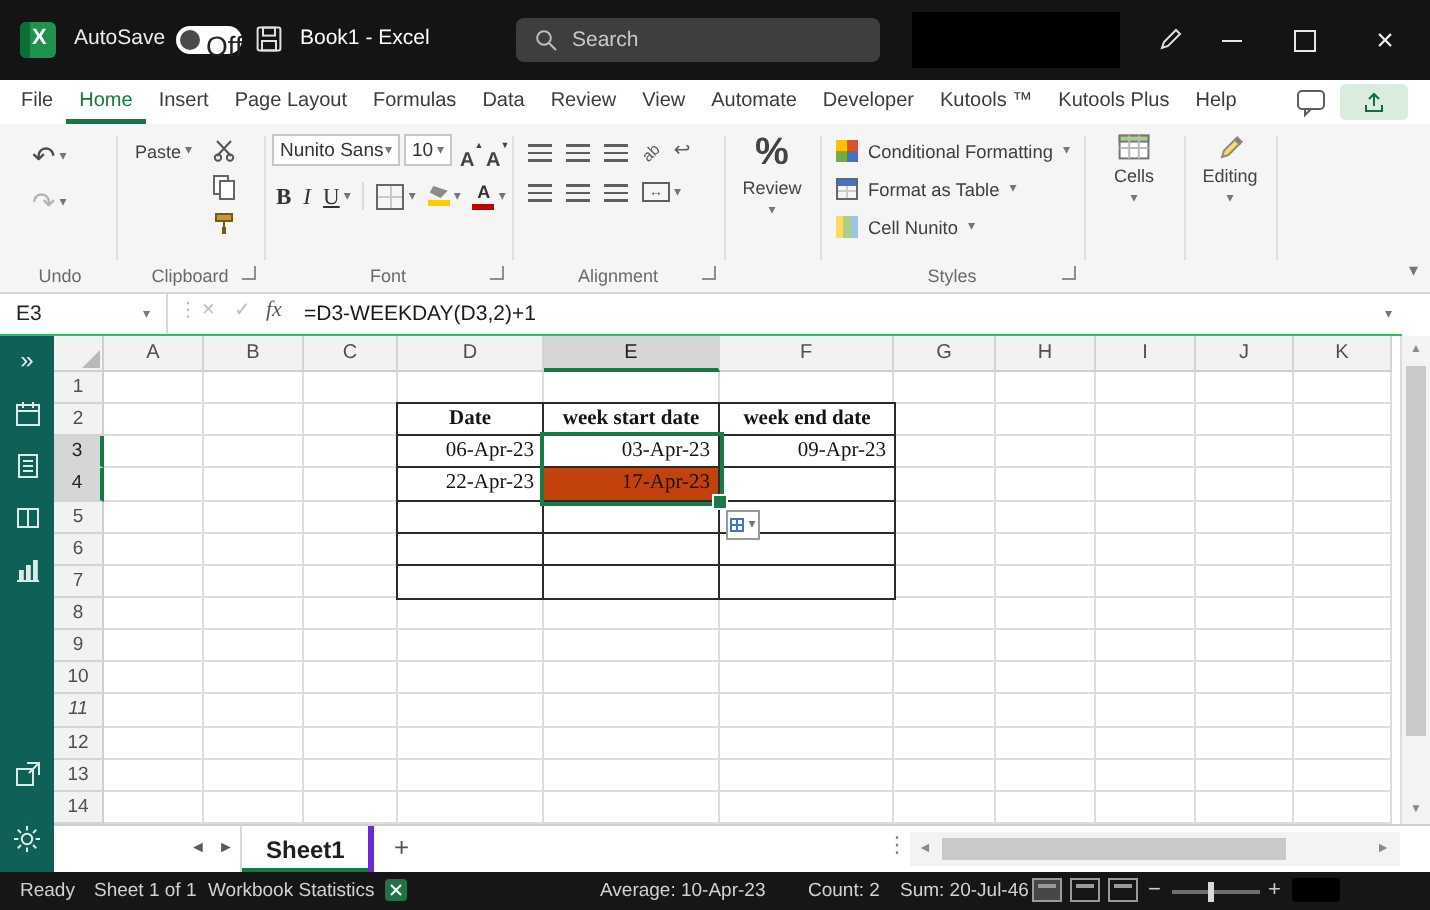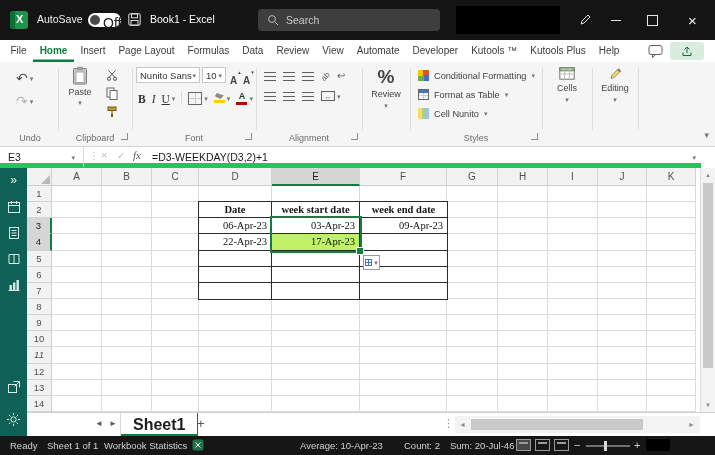--- a/index.html
+++ b/index.html
@@ -26,38 +26,38 @@
   .winbtn{position:absolute;top:0;height:40px;display:flex;align-items:center;justify-content:center}
   .winbtn.min{left:598px;width:36px}
   .minbar{width:10px;height:1px;background:#e6e6e6}
   .winbtn.max{left:634px;width:36px}
   .maxbox{width:9px;height:9px;border:1px solid #e6e6e6}
   .winbtn.close{left:670px;width:45px;color:#efefef;font-size:15px}
   
   .tabrow{position:absolute;left:0;top:40px;width:715px;height:22px;background:#fff}
   #tabs{position:absolute;left:4px;top:0;height:22px;display:flex}
   .rtab{padding:0 6.5px;font-size:10px;color:#3b3b3b;line-height:21px;white-space:nowrap}
-  .rtab.active{color:#0f7b41;font-weight:bold;box-shadow:inset 0 -2.5px 0 #0f7b41}
+  .rtab.active{color:#0f7b41;font-weight:normal;box-shadow:inset 0 -2.5px 0 #0f7b41}
   .comment-ic{position:absolute;left:648px;top:4px}
   .sharebtn{position:absolute;left:670px;top:2px;width:34px;height:18px;background:#d9ecdd;border-radius:3px;
             display:flex;align-items:center;justify-content:center}
   
   .ribbon{position:absolute;left:0;top:62px;width:715px;height:85px;background:#f5f5f5;
           border-bottom:1px solid #d5d5d5;box-sizing:border-box}
   .rgroup{position:absolute;top:0;height:84px}
   .glabel{position:absolute;bottom:3px;left:0;right:0;text-align:center;font-size:9px;color:#6a6a6a}
   .gdiv{position:absolute;top:6px;width:1px;height:62px;background:#e0e0e0}
   .launcher{position:absolute;right:2px;bottom:6px;width:6px;height:6px;border-right:1px solid #8d8d8d;border-bottom:1px solid #8d8d8d}
   .glyph{font-size:14px;color:#4c4c4c;line-height:1}
   .glyph.dis{color:#b4b4b4}
   .dd{font-size:7px;color:#767676;line-height:1}
   .dd.lg{font-size:9px}
   .rbtn{display:flex;align-items:center;gap:2px}
   .g-undo{position:absolute;left:12px;top:9px;display:flex;flex-direction:column;gap:9px}
-  .paste{position:absolute;left:4px;top:4px;width:32px;display:flex;flex-direction:column;align-items:center;gap:2px;font-size:9px;color:#444}
+  .paste{position:absolute;left:4px;top:4px;width:32px;display:flex;align-items:center;gap:2px;font-size:9px;color:#444}
   .clip-mini{position:absolute;left:46px;top:7px;display:flex;flex-direction:column;gap:6px}
   .fbox{position:absolute;height:16px;background:#fff;border:1px solid #c6c6c6;box-sizing:border-box;font-size:9.5px;color:#333;
         display:flex;align-items:center;justify-content:space-between;padding:0 3px}
   .bigA::before{content:"A";font-size:10px;font-weight:bold;color:#444}
   .tup::before{content:"▲";font-size:4.5px;color:#444;vertical-align:top}
   .tdn::before{content:"▼";font-size:4.5px;color:#444;vertical-align:top}
   .fontrow2{position:absolute;left:4px;top:27px;display:flex;align-items:center;gap:6px}
   .ico-b::before{content:"B";font-weight:bold;font-family:"Liberation Serif",serif;font-size:11.5px;color:#333}
   .ico-i::before{content:"I";font-style:italic;font-family:"Liberation Serif",serif;font-size:11.5px;color:#333}
   .ico-u::before{content:"U";text-decoration:underline;font-family:"Liberation Serif",serif;font-size:11.5px;color:#333}
@@ -79,21 +79,21 @@
   .bigbtn{position:absolute;left:0;right:0;top:5px;display:flex;flex-direction:column;align-items:center;gap:3px}
   .pct{font-size:19px;font-weight:bold;color:#444;line-height:1}
   .bb-label{font-size:9px;color:#444;text-align:center;line-height:1.15}
   .strow{position:absolute;left:6px;display:flex;align-items:center;gap:5px;font-size:9.2px;color:#3f3f3f;white-space:nowrap}
   .ico-cf{width:11px;height:11px;background:conic-gradient(#d65532 0 25%,#4472c4 0 50%,#70ad47 0 75%,#ffc000 0)}
   .ico-fat{width:11px;height:11px;border:1px solid #666;box-sizing:border-box;
       background:linear-gradient(#4472c4,#4472c4) 0 0/100% 3px no-repeat,linear-gradient(#ccc,#ccc) 50% 0/1px 100% no-repeat,linear-gradient(#ccc,#ccc) 0 65%/100% 1px no-repeat}
   .ico-cs{width:11px;height:11px;background:linear-gradient(90deg,#ffd966 33%,#a9d08e 33% 66%,#9dc3e6 66%)}
   .ribbon-collapse{position:absolute;right:6px;bottom:6px}
   
-  .formulabar{position:absolute;left:0;top:147px;width:701px;height:21px;background:#fff;border-bottom:5px solid #22c55e;box-sizing:border-box}
+  .formulabar{position:absolute;left:0;top:147px;width:701px;height:21px;background:#fff;border-bottom:1px solid #22c55e;box-sizing:border-box}
   .namebox{position:absolute;left:0;top:0;width:84px;height:20px;border-right:1px solid #d9d9d9;box-sizing:border-box;
            display:flex;align-items:center;justify-content:space-between;padding:0 8px;font-size:10.5px;color:#222}
   .fb-dots{position:absolute;left:89px;top:4px;font-size:10px;color:#bdbdbd;line-height:1}
   .fb-x{position:absolute;left:101px;top:3px;font-size:11px;color:#bdbdbd;line-height:1}
   .fb-check{position:absolute;left:117px;top:4px;font-size:10px;color:#bdbdbd;line-height:1}
   .fb-fx{position:absolute;left:133px;top:3px;font-size:11px;font-style:italic;font-family:"Liberation Serif",serif;color:#5a5a5a;line-height:1}
   .fb-formula{position:absolute;left:152px;top:4px;font-size:10.5px;color:#1a1a1a;line-height:1.2}
   .fb-dd{position:absolute;right:5px;top:7px}
   
   #sheet{position:absolute;left:0;top:168px;width:715px;height:244px;background:#fff;overflow:hidden}
@@ -106,39 +106,39 @@
   .rowhdr{position:absolute;left:27px;width:25px;background:#f2f2f2;border-right:1px solid #cfcfcf;border-bottom:1px solid #d4d4d4;
           box-sizing:border-box;font-size:9.5px;color:#4f4f4f;text-align:center}
   .rowhdr.active{background:#d6d6d6;border-right:2px solid #107c41;color:#222}
   .gl{position:absolute;background:#dcdcdc}
   .xtable{position:absolute;display:grid;border:1px solid #2b2b2b;background:#fff}
   .tcell{border-right:1px solid #2b2b2b;border-bottom:1px solid #2b2b2b;box-sizing:border-box;
          font-family:"Liberation Serif",serif;color:#141414;overflow:hidden;white-space:nowrap}
   .tcell.hdr{font-weight:bold;text-align:center;font-size:10.5px}
   .tcell.val{text-align:right;padding-right:4px;font-size:10.5px}
   .tcell.noR{border-right:none}.tcell.noB{border-bottom:none}
-  .tcell.shade{background:#bef264}
+  .tcell.shade{background:#c2410c}
   .selrect{position:absolute;border:2px solid #1a7a46;box-sizing:border-box;pointer-events:none}
   .fillhandle{position:absolute;right:-4px;bottom:-4px;width:6px;height:6px;background:#1a7a46;border:1px solid #fff}
   .smarttag{position:absolute;width:17px;height:15px;background:#fff;border:1px solid #9a9a9a;box-sizing:border-box;
             display:flex;align-items:center;justify-content:center;gap:2px}
   .st-grid{width:7px;height:7px;border:1px solid #4472c4;box-sizing:border-box;
       background:linear-gradient(#4472c4,#4472c4) 50% 0/1px 100% no-repeat,linear-gradient(#4472c4,#4472c4) 0 50%/100% 1px no-repeat}
   .vsb{position:absolute;left:700px;top:0;width:15px;height:244px;background:#f3f3f3;border-left:1px solid #dcdcdc;box-sizing:border-box}
   .vsb .tri{position:absolute;left:0;right:0;text-align:center;font-size:6px;color:#8a8a8a}
   .vthumb{position:absolute;left:2px;top:15px;width:10px;height:185px;background:#c9c9c9}
   
   .sidepane{position:absolute;left:0;top:168px;width:27px;height:268px;background:#0f6056;z-index:5}
   .sp-ic{position:absolute;left:0;width:27px;display:flex;justify-content:center;color:#e7f3f0}
   .sp-chev{font-size:12px;line-height:1}
   
   .tabbar{position:absolute;left:0;top:412px;width:715px;height:24px;background:#fff;border-top:1px solid #cfcfcf;box-sizing:border-box}
   .tb-tri{position:absolute;top:7px;font-size:8px;color:#5a5a5a;line-height:1}
   .sheettab{position:absolute;left:120px;top:0;height:23px;padding:0 12px;display:flex;align-items:center;
-            font-size:16px;font-weight:bold;color:#1e1e1e;border-left:1px solid #d9d9d9;border-right:1px solid #6d28d9;
+            font-size:12px;font-weight:bold;color:#1e1e1e;border-left:1px solid #d9d9d9;border-right:3px solid #6d28d9;
             box-shadow:inset 0 -2px 0 #107c41}
   .plusbtn{position:absolute;left: 197px;top:4px;font-size:13px;color:#555;line-height:1}
   .tb-dots{position:absolute;left:443px;top:5px;color:#8a8a8a;font-size:11px;line-height:1}
   .hsb{position:absolute;left:455px;top:3px;width:245px;height:17px;background:#f3f3f3}
   .hsb .tri{position:absolute;top:5px;font-size:7px;color:#8a8a8a;line-height:1}
   .hthumb{position:absolute;left:16px;top:3px;width:172px;height:11px;background:#c9c9c9}
   
   .statusbar{position:absolute;left:0;top:436px;width:715px;height:19px;background:#161616;font-size:9.5px;color:#d2d2d2}
   .sb{position:absolute;top:4px;white-space:nowrap}
   .vico{position:absolute;top:3px;width:15px;height:12px;border:1px solid #9a9a9a;box-sizing:border-box}

